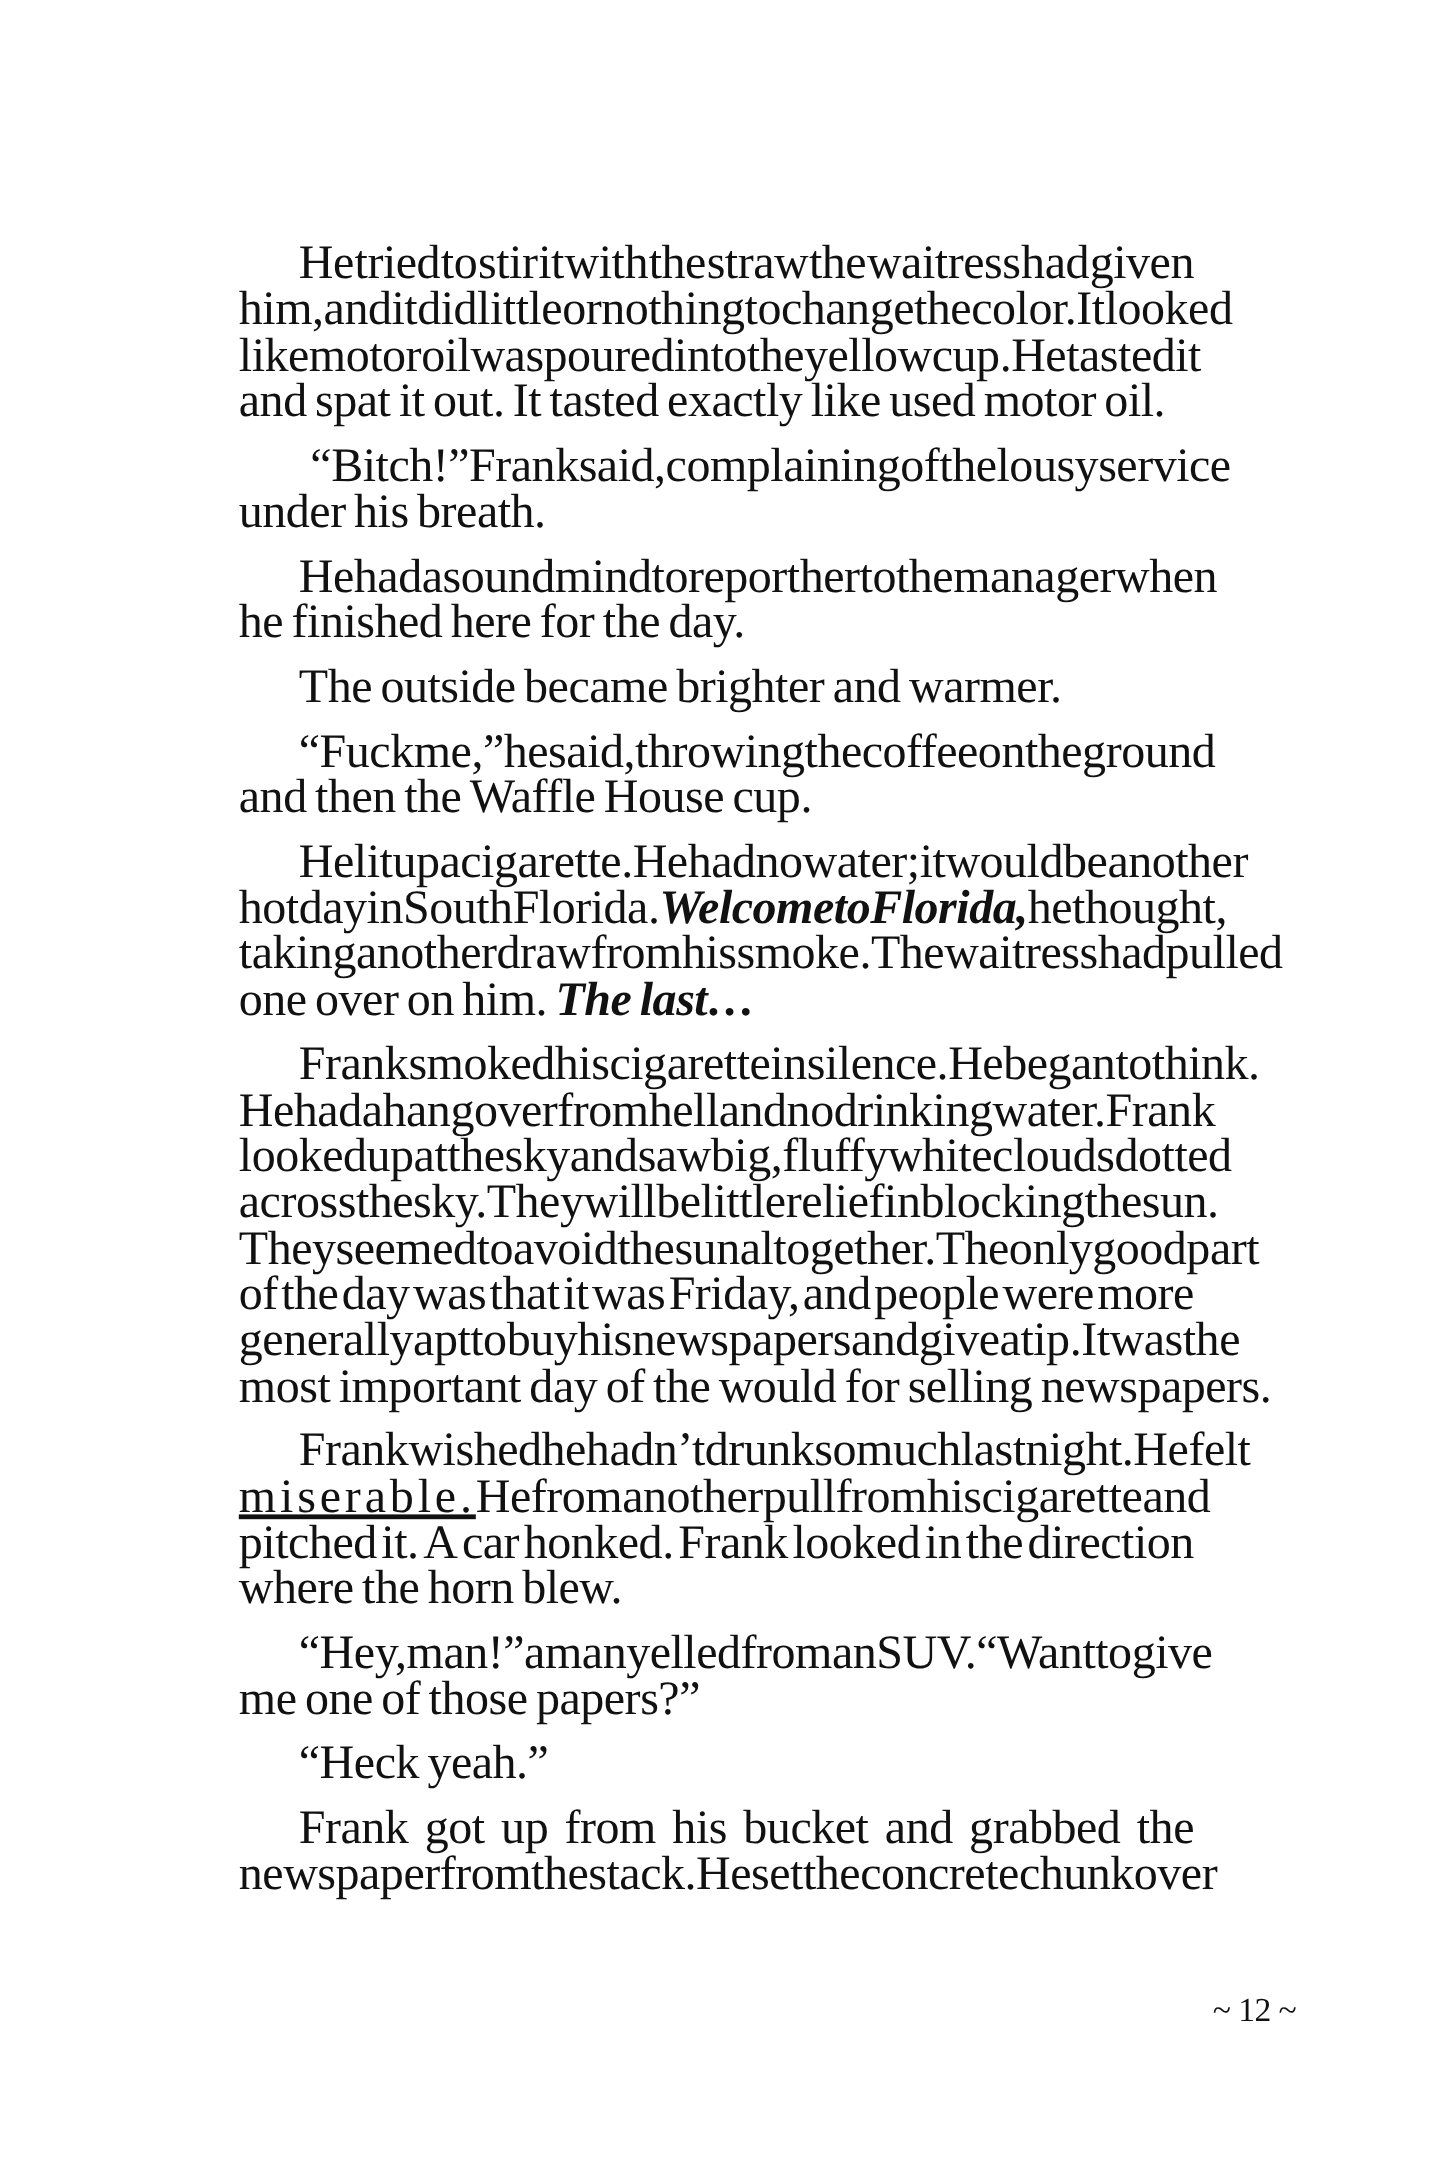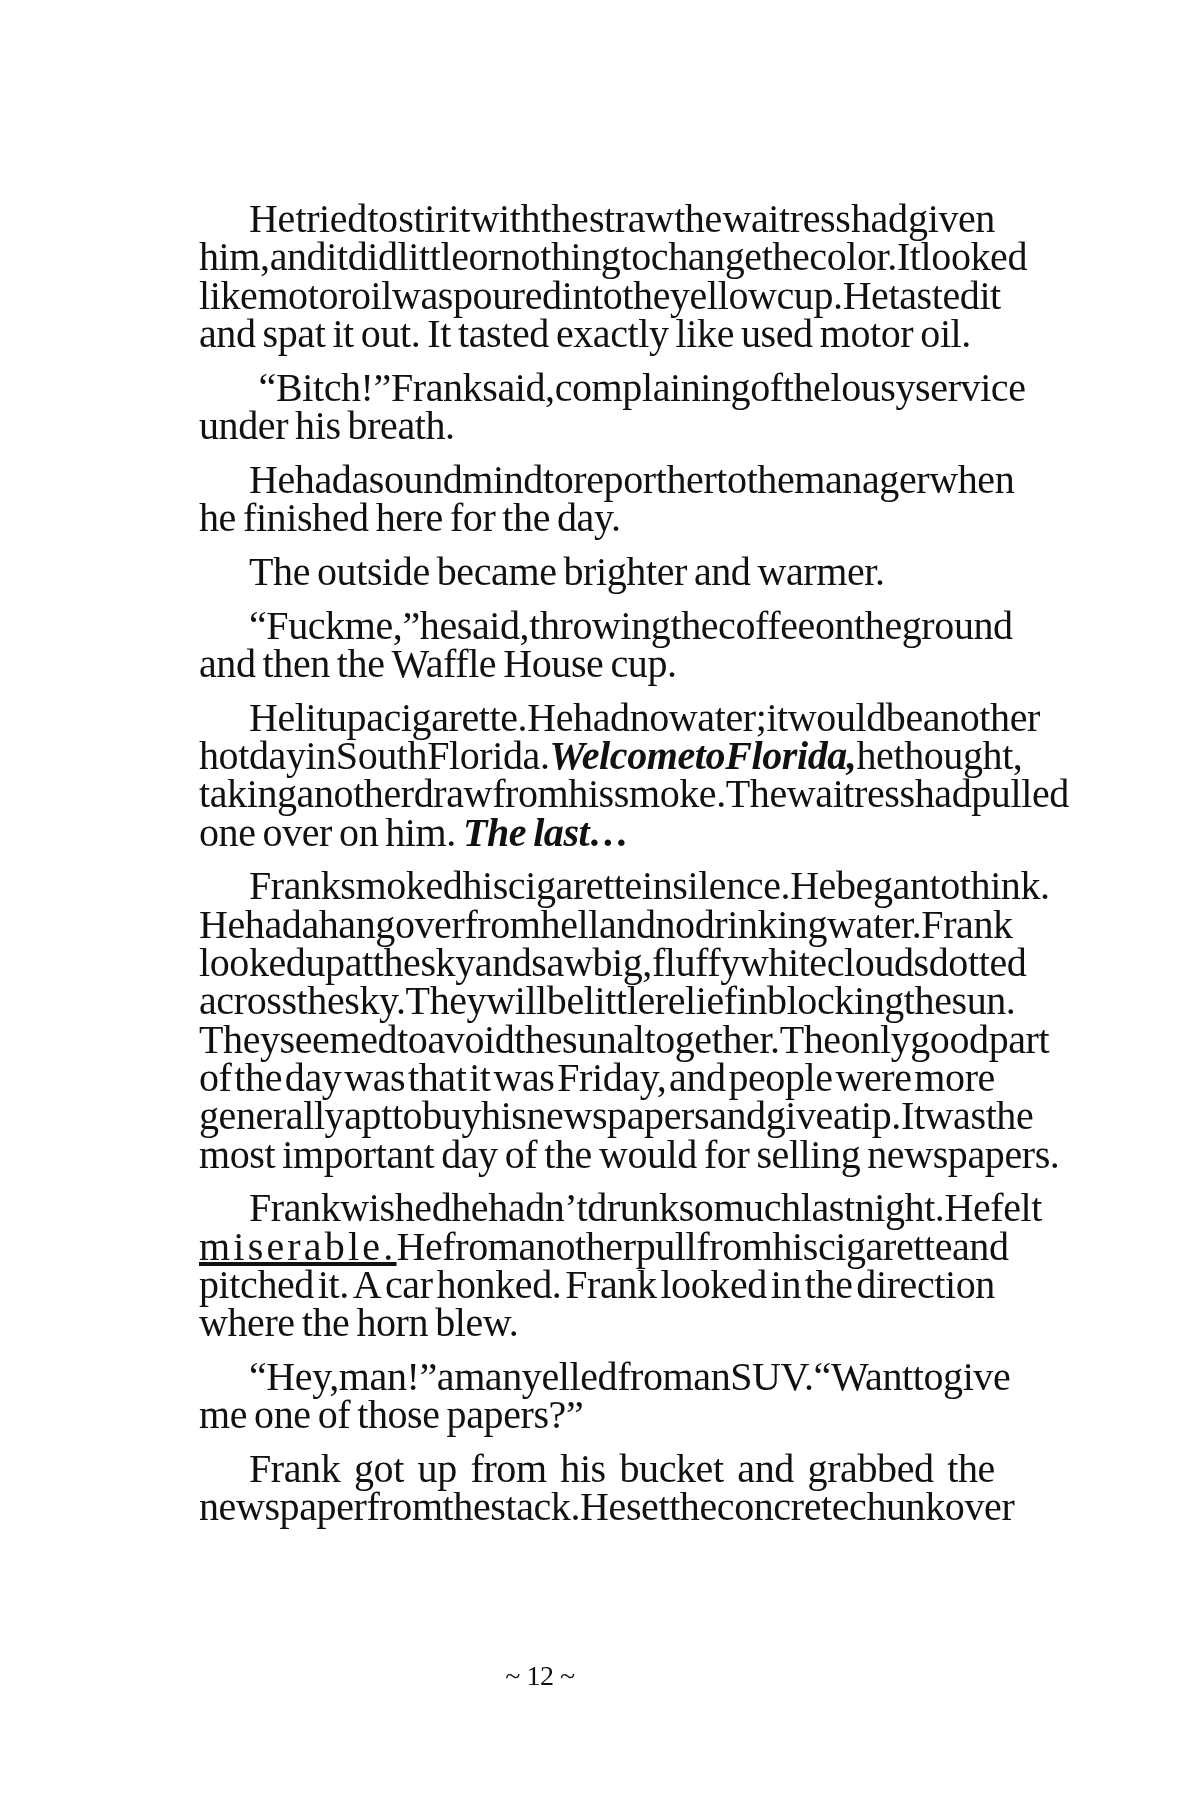--- a/index.html
+++ b/index.html
@@ -17,21 +17,21 @@
     display: flex; justify-content: space-between; overflow: visible;
     letter-spacing: -0.4px;
   }
   .line.last { justify-content: flex-start; }
   .line.last .w { margin-right: 7px; }
   .line.indent { padding-left: 50px; }
   .w { display: inline-block; }
   .it { font-style: italic; font-weight: bold; }
   .spaced { letter-spacing: 3.2px; text-decoration: underline; }
   .page-number {
-    position: absolute; left: 0; width: 1080px; top: 1660px; text-align: center;
+    position: absolute; left: 0; width: 1080px; top: 1660px; text-align: right;
     font-family: "Liberation Serif", serif; font-size: 28px; color: #111111; letter-spacing: -0.5px;
   }
 </style>
 </head>
 <body>
 
 <div class="page">
   <div class="text-block" id="text-block">
       <div class="para">
         <div class="line indent">
@@ -381,20 +381,26 @@
         </div>
         <div class="line last">
           <span class="w">me</span>
           <span class="w">one</span>
           <span class="w">of</span>
           <span class="w">those</span>
           <span class="w">papers?”</span>
         </div>
       </div>
       <div class="para">
+        <div class="line indent last">
+          <span class="w">“Heck</span>
+          <span class="w">yeah.”</span>
+        </div>
+      </div>
+      <div class="para">
         <div class="line indent">
           <span class="w">Frank</span>
           <span class="w">got</span>
           <span class="w">up</span>
           <span class="w">from</span>
           <span class="w">his</span>
           <span class="w">bucket</span>
           <span class="w">and</span>
           <span class="w">grabbed</span>
           <span class="w">the</span>

